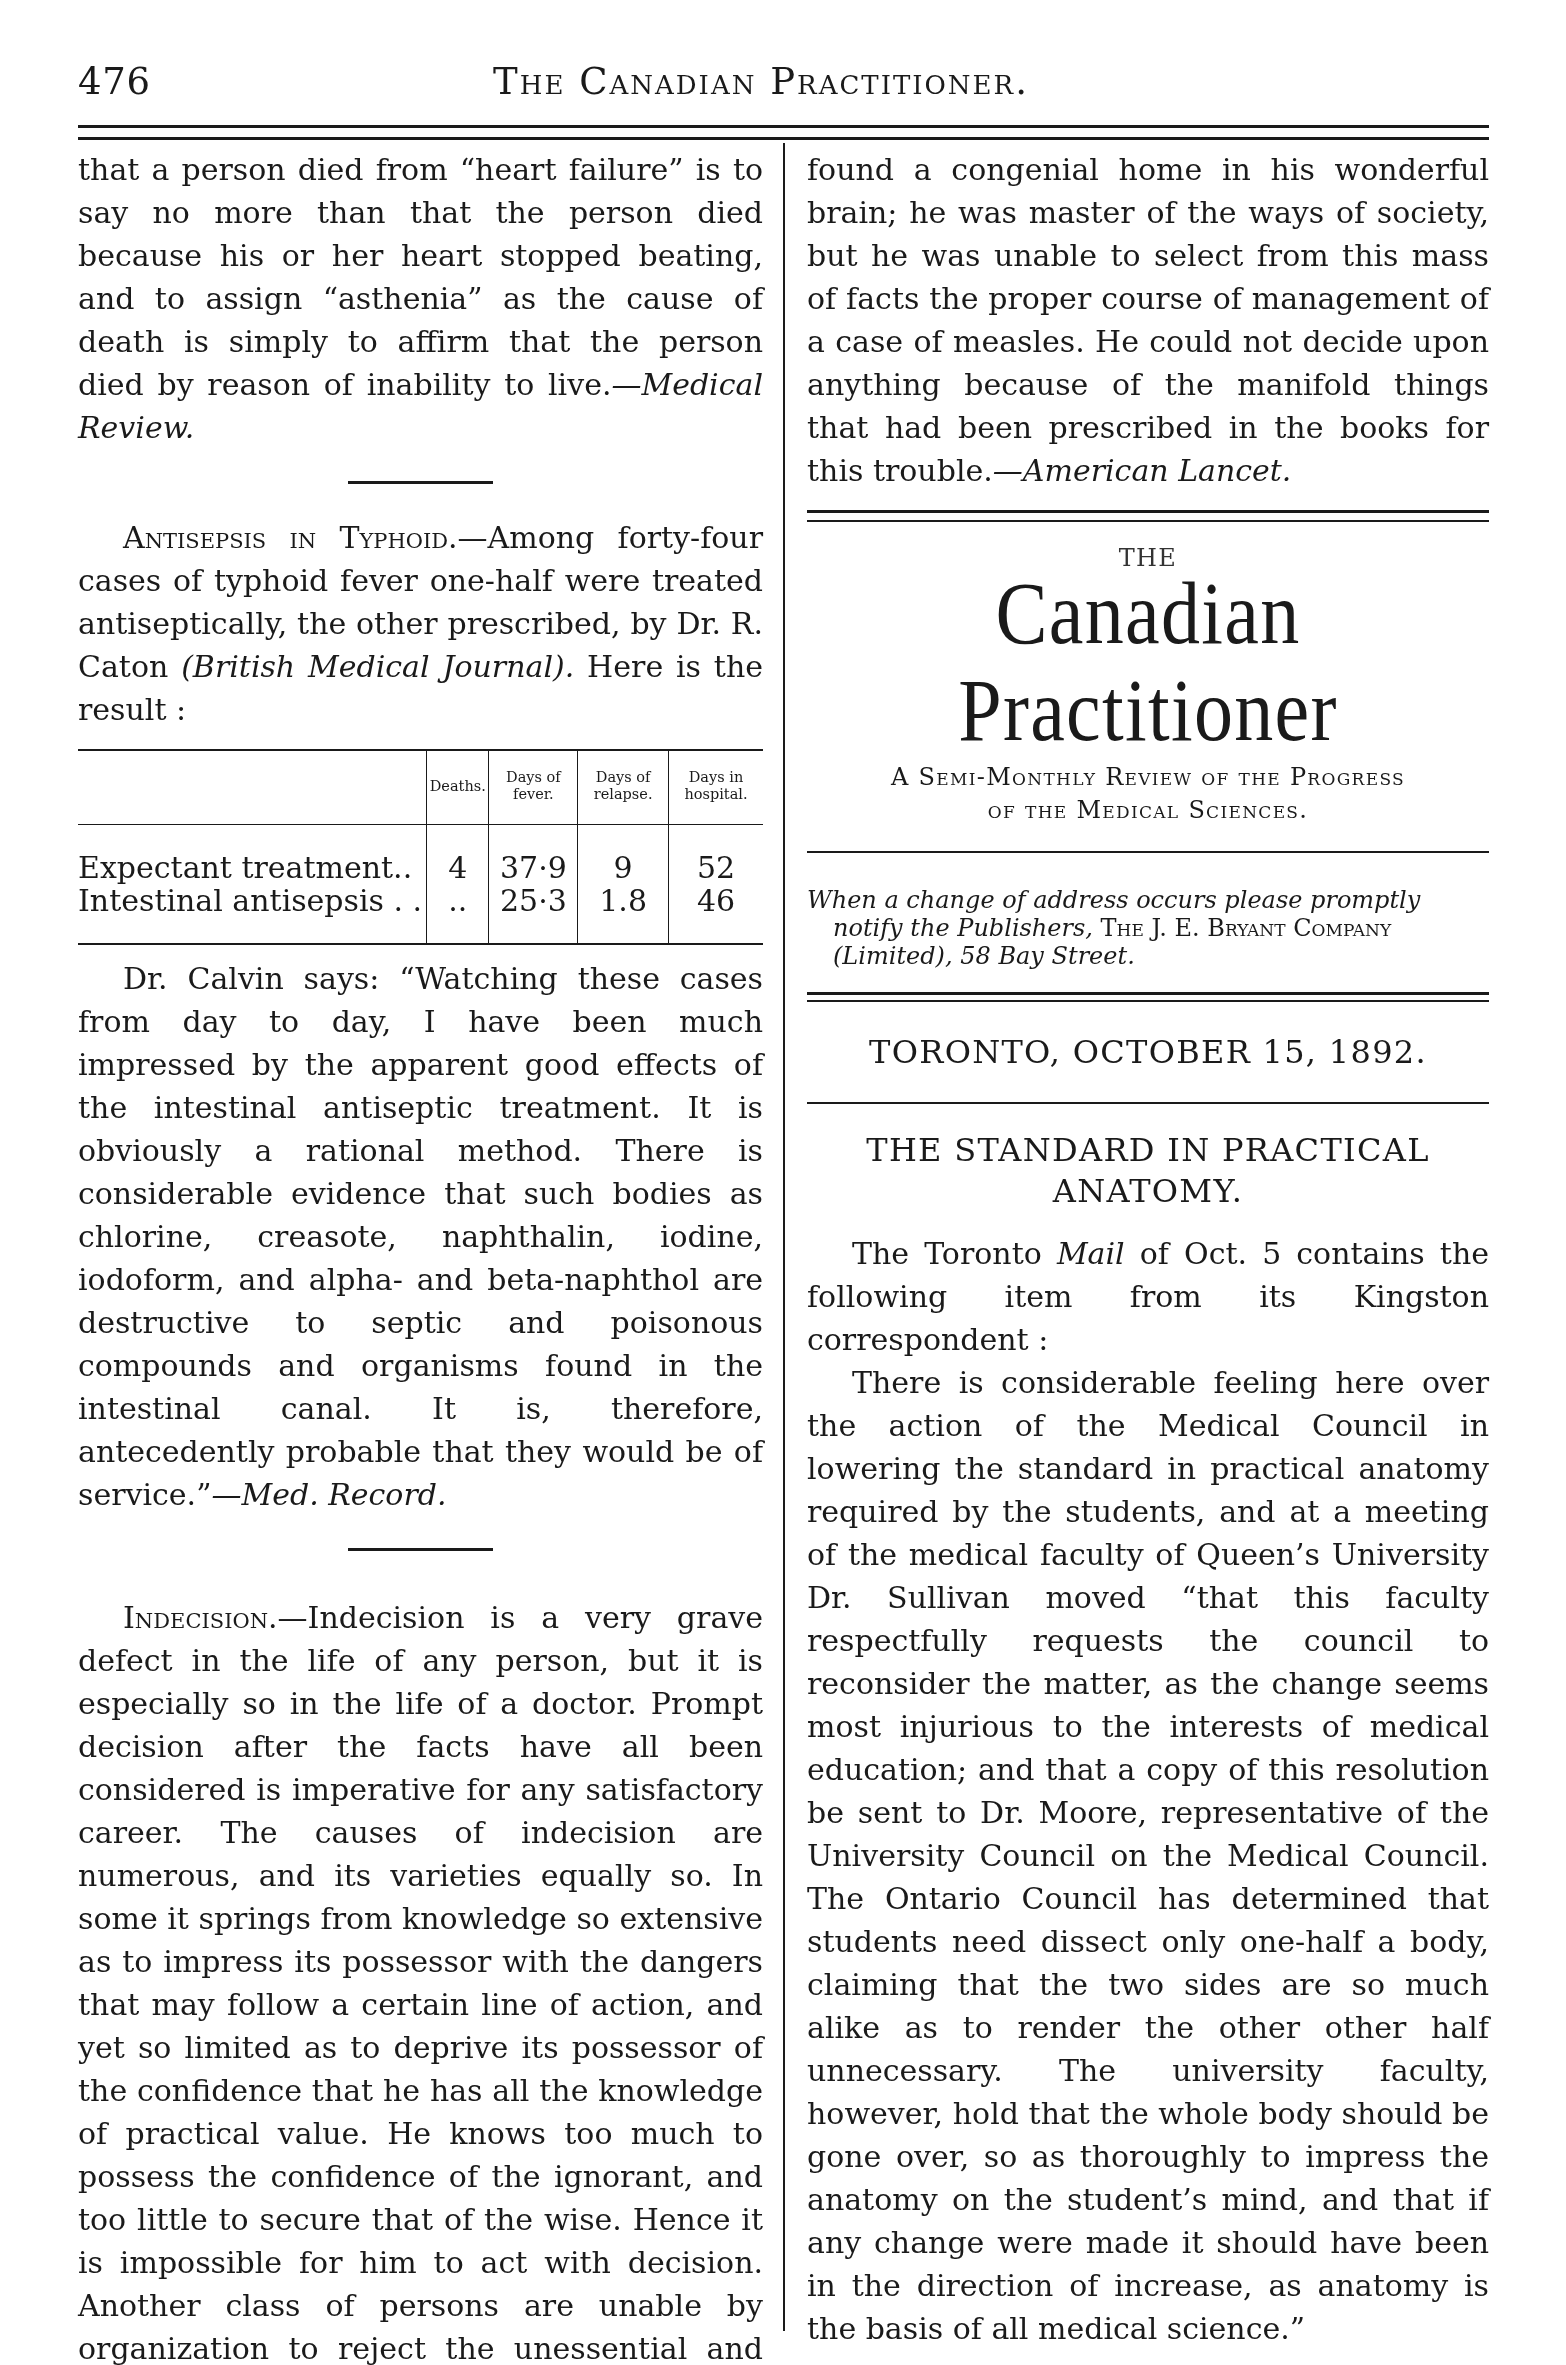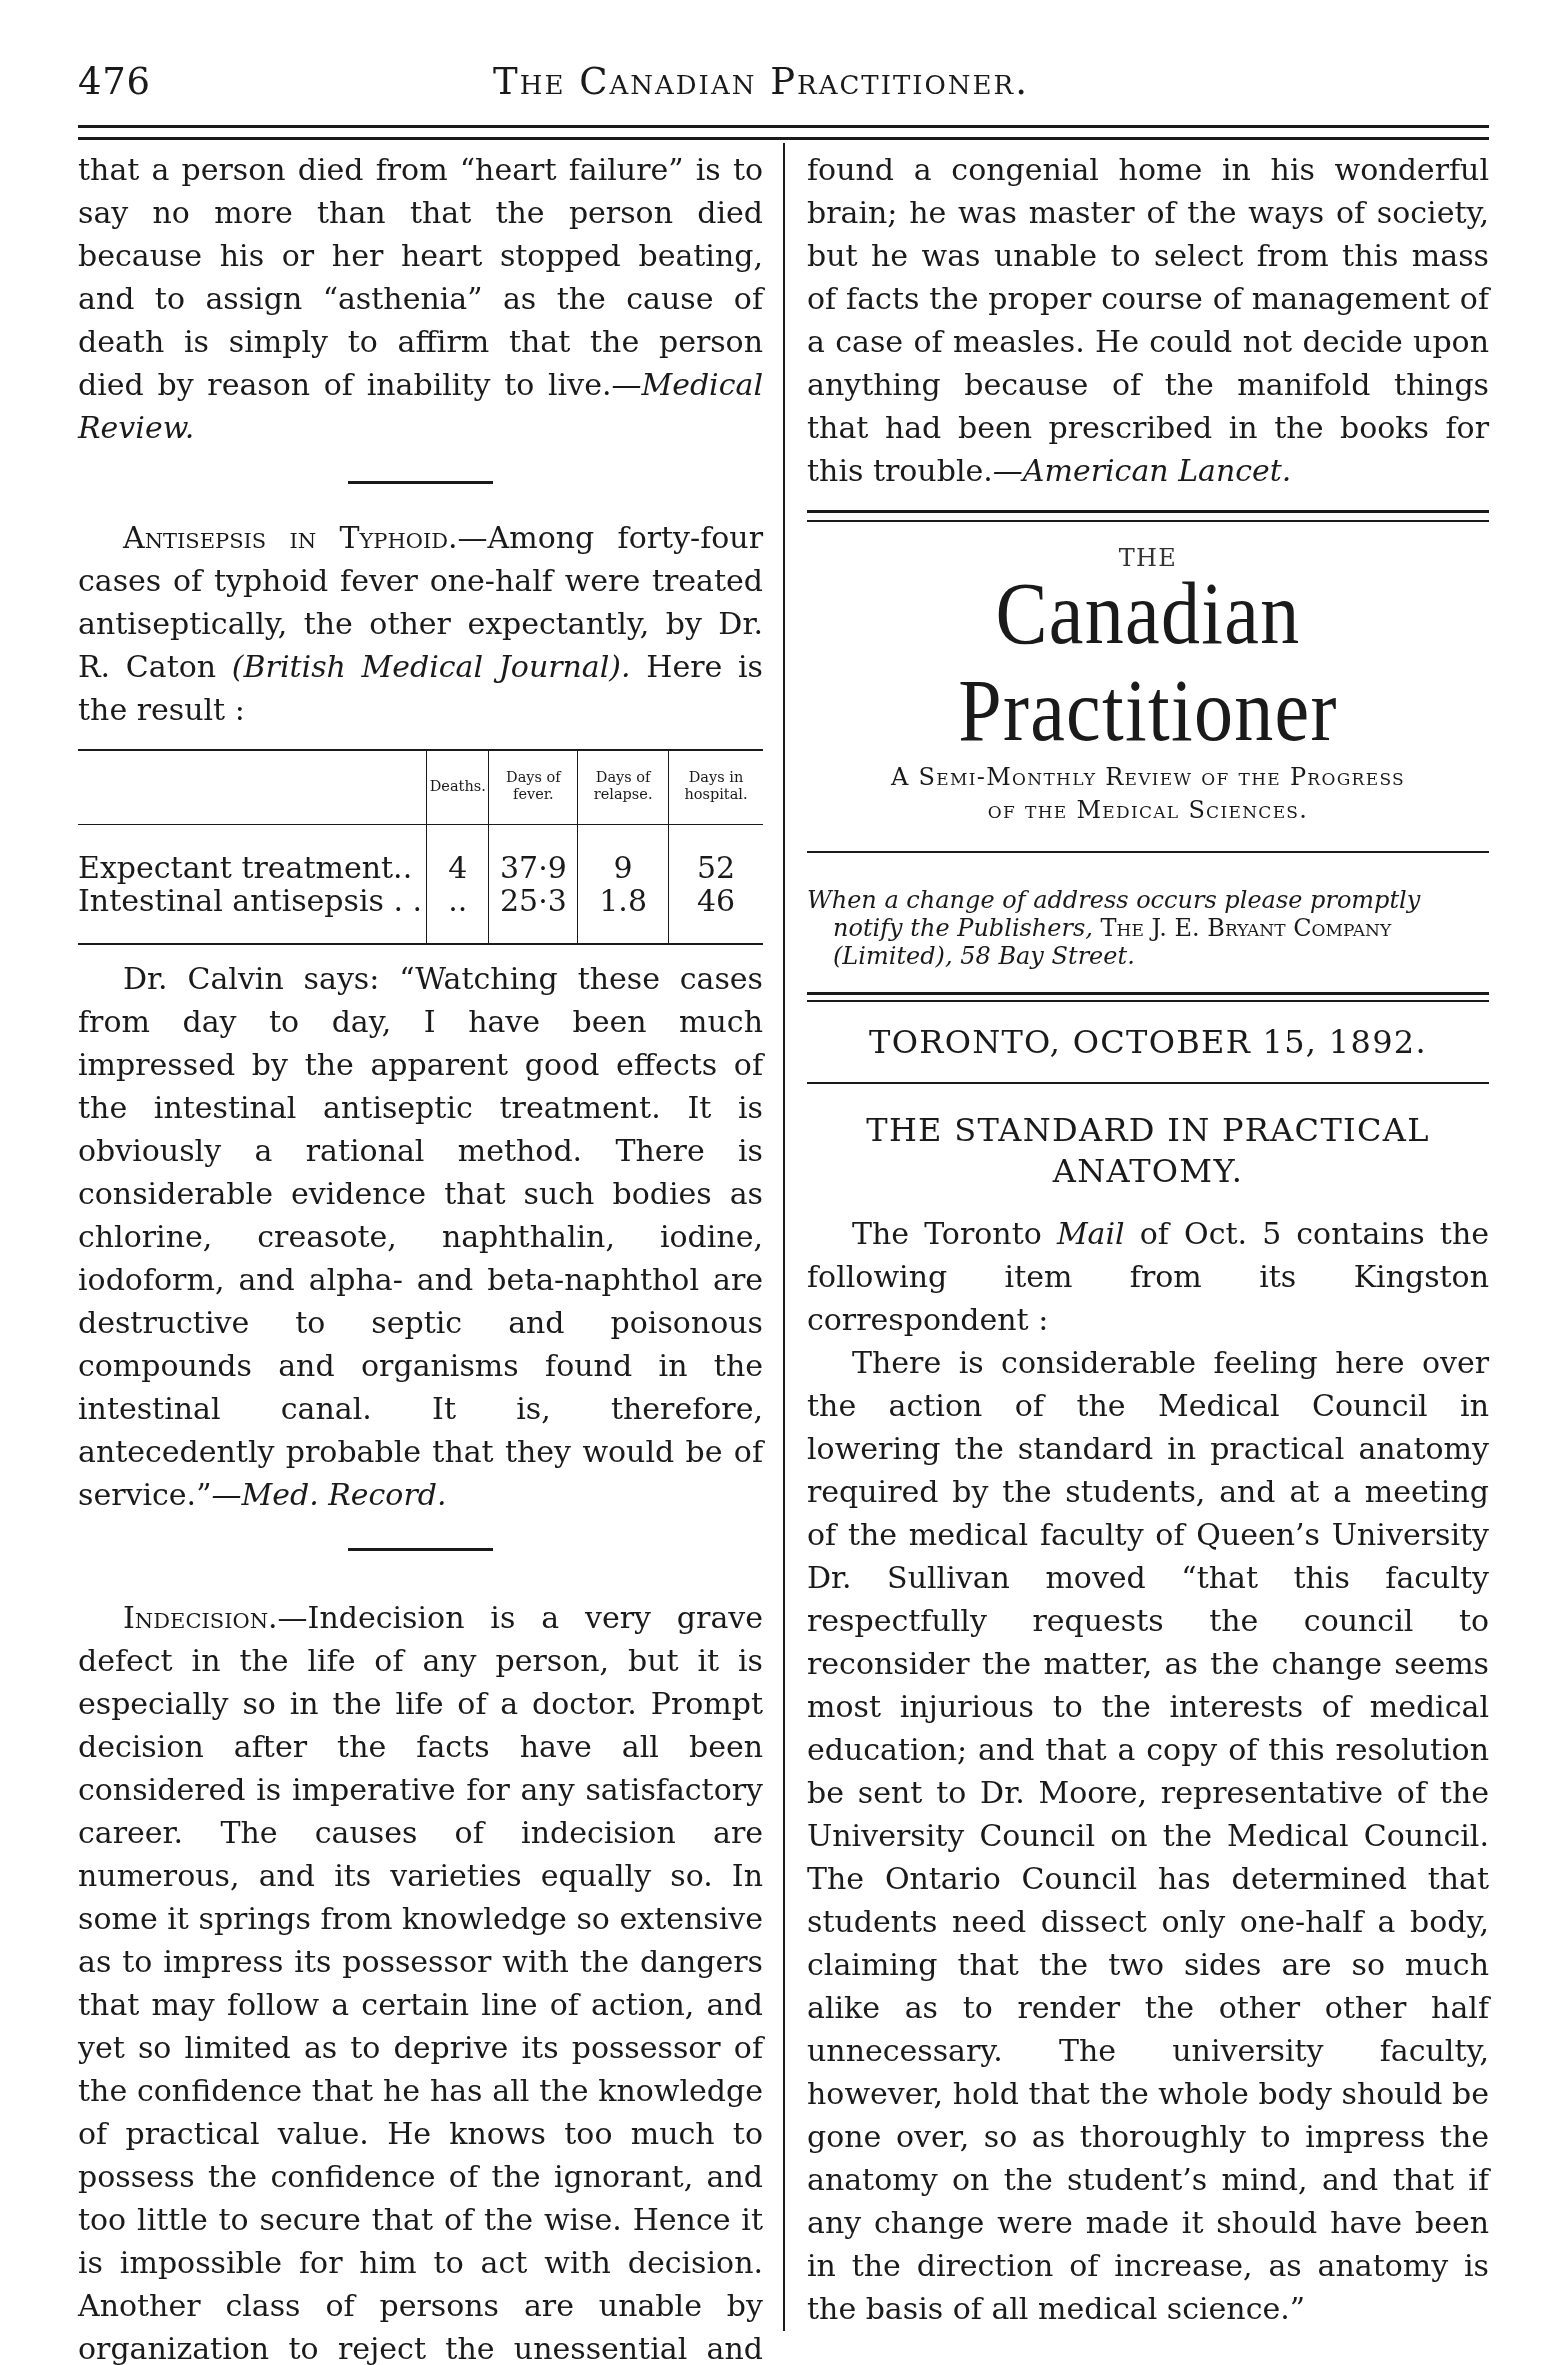--- a/index.html
+++ b/index.html
@@ -51,41 +51,41 @@
     text-align: center; font-family: "Liberation Serif", "DejaVu Serif", serif;
     font-size: 78px; line-height: 85px; letter-spacing: 1.3px; transform: scaleY(1.15);
     margin-top: 4px;
   }
   .masthead-sub {
     text-align: center; font-size: 24px; line-height: 33px; font-variant: small-caps; letter-spacing: 1.3px;
     margin-top: 14.5px;
   }
   .notice { font-size: 24px; line-height: 28px; font-style: italic; text-align: left; padding-left: 26px; text-indent: -26px; margin-bottom: 14.5px; }
   .notice .sc-upright { font-style: normal; font-variant: small-caps; }
-  .dateline { text-align: center; font-size: 32px; letter-spacing: 1.3px; padding: 21px 0; }
+  .dateline { text-align: center; font-size: 32px; letter-spacing: 1.3px; padding: 31px 0; }
   .section-title { text-align: center; font-size: 32px; line-height: 41px; letter-spacing: 1.3px; margin: 26px 0 20px 0; }
   .gap { height: 32px; }
 </style>
 </head>
 <body>
 
 <div class="page-number">476</div>
 <div class="running-head">The Canadian Practitioner.</div>
 
 <div class="rule" style="left:78px; top:125px; width:1411px; height:2.6px;"></div>
 <div class="rule" style="left:78px; top:137px; width:1411px; height:2.6px;"></div>
 <div class="col-divider"></div>
 
 <div class="column col-left">
   <p><span>that a person died from “heart failure” is to say no more than that the person died because his or her heart stopped beating, and to assign “asthenia” as the cause of death is simply to affirm that the person died by reason of inability to live.</span><i>—Medical Review.</i></p>
   <div class="gap"></div>
   <div class="short-rule"></div>
   <div class="gap"></div>
 
-  <p class="indent"><span class="sc">Antisepsis in Typhoid.</span><span>—Among forty-four cases of typhoid fever one-half were treated antiseptically, the other expectantly, by Dr. R. Caton </span><i>(British Medical Journal).</i><span> Here is the result :</span></p>
+  <p class="indent"><span class="sc">Antisepsis in Typhoid.</span><span>—Among forty-four cases of typhoid fever one-half were treated antiseptically, the other prescribed, by Dr. R. Caton </span><i>(British Medical Journal).</i><span> Here is the result :</span></p>
 
   <table class="result">
     <thead>
       <tr>
         <th class="blank"></th>
         <th>Deaths.</th>
         <th>Days of fever.</th>
         <th>Days of relapse.</th>
         <th>Days in hospital.</th>
       </tr>

